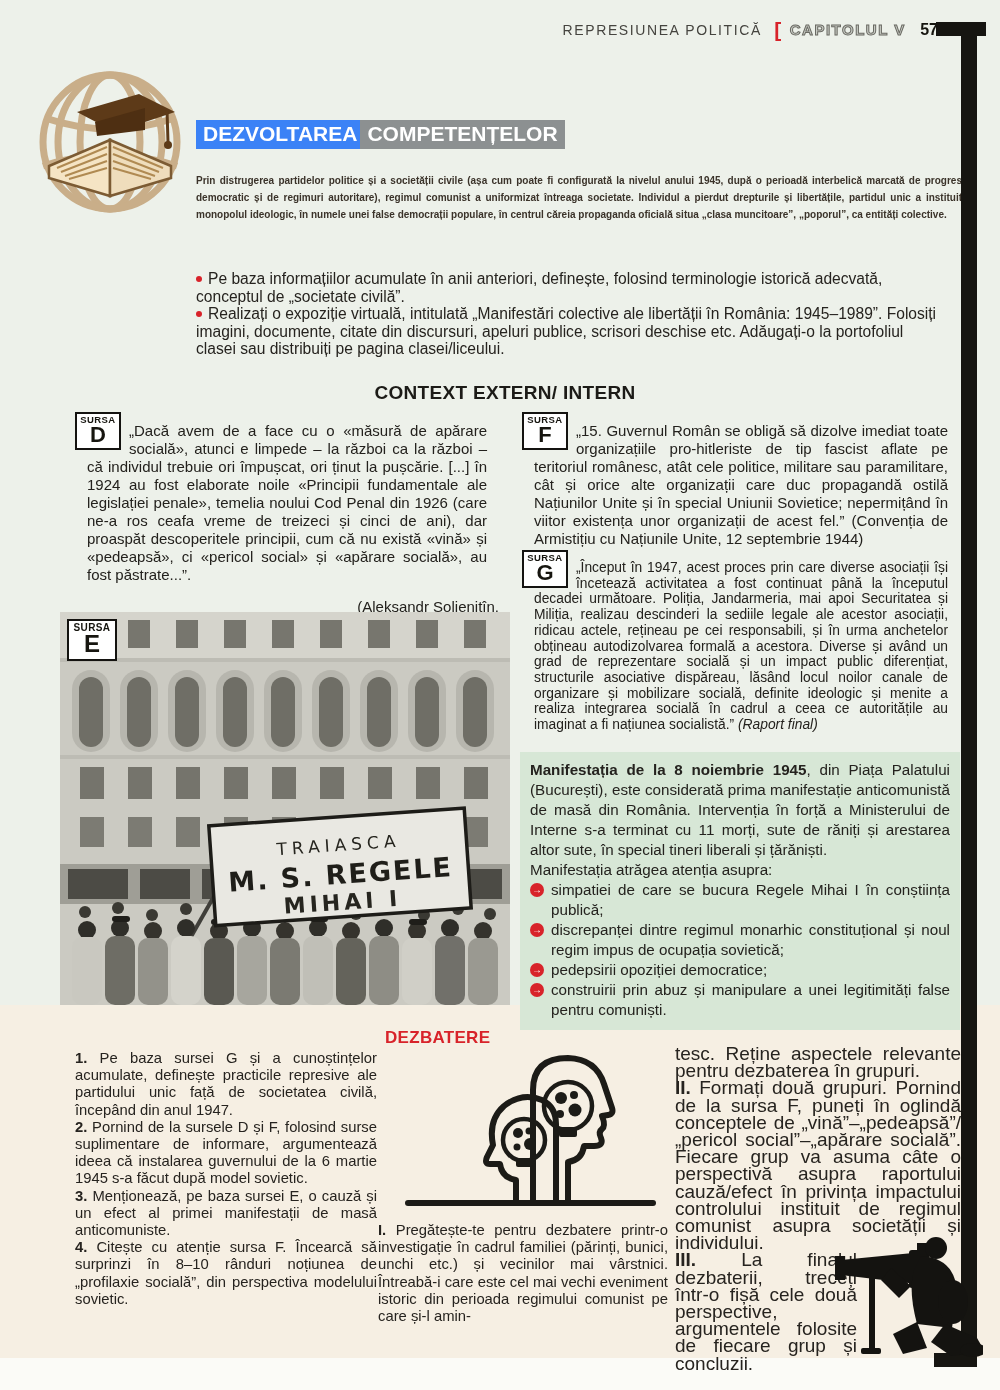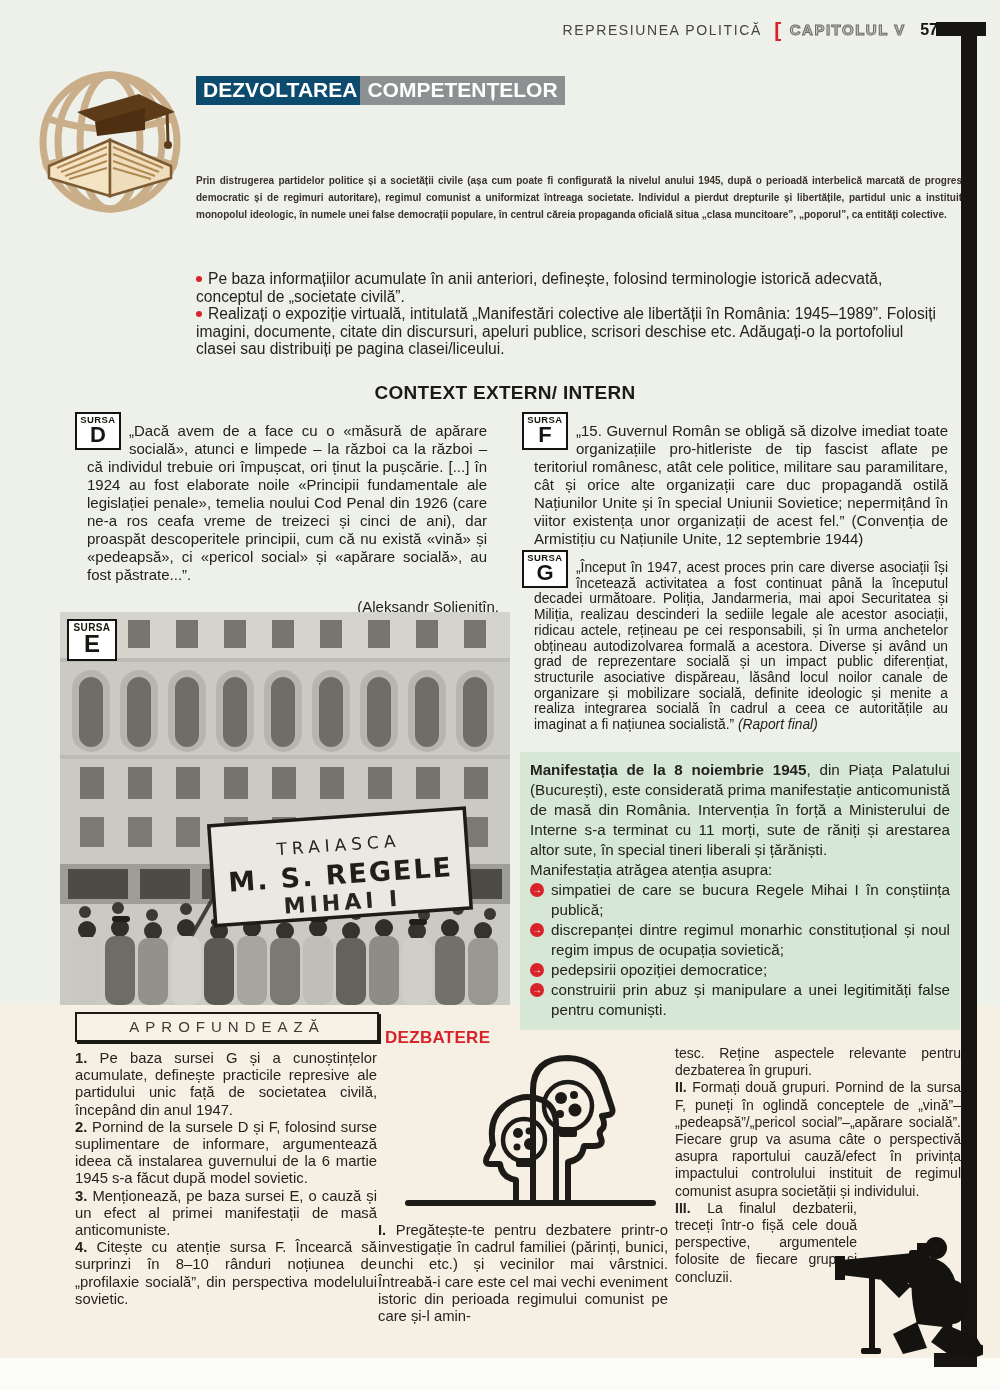--- a/index.html
+++ b/index.html
@@ -24,21 +24,21 @@
   .frame-top{left:936px;top:22px;width:50px;height:14px;}
   .frame-right{left:961px;top:22px;width:16px;height:1345px;}
   .frame-bottom{left:934px;top:1353px;width:43px;height:14px;}
 
   
   .logo{position:absolute;left:35px;top:70px;}
 
   
   .banner{position:absolute;left:196px;top:76px;font-size:21px;font-weight:bold;white-space:nowrap;}
   .banner span{color:#fff;padding:2px 7px 3px;display:inline-block;}
-  .banner .b-red{background:#0c4a6e;}
+  .banner .b-red{background:#3b82f6;margin-top:44px;}
   .banner .b-gray{background:#8c9091;margin-left:-4px;}
   .page-title{position:absolute;left:194px;top:104px;font-size:37px;font-weight:400;color:#33302b;letter-spacing:-.5px;}
 
   .intro{position:absolute;left:196px;top:163px;width:766px;
     font-size:10px;line-height:16.8px;font-weight:bold;color:#3b332a;text-align:justify;}
   .bullets{position:absolute;left:196px;top:270px;width:742px;font-size:15.6px;line-height:17.6px;color:#26231f;}
   .bullets p{margin:0;}
   .dot{display:inline-block;width:6px;height:6px;border-radius:50%;background:#d8232a;margin-right:6px;vertical-align:2px;}
 
   .context-heading{position:absolute;left:75px;top:382px;width:860px;text-align:center;
@@ -80,21 +80,21 @@
     border:2px solid #1b1a16;background:#f8f2e6;box-shadow:2px 2px 0 #1b1a16;
     text-align:center;font-size:15px;letter-spacing:6px;color:#3d3b35;line-height:26px;}
   .aprof-items{position:absolute;left:75px;top:1050px;width:302px;
     font-size:14.8px;line-height:17.2px;text-align:justify;color:#26231f;}
   .aprof-items p{margin:0;}
   .dezb-heading{position:absolute;left:385px;top:1028px;font-size:17px;font-weight:bold;color:#d8232a;letter-spacing:.3px;}
   .heads-ill{position:absolute;left:398px;top:1048px;}
   .dezb-col2{position:absolute;left:378px;top:1222px;width:290px;
     font-size:14.8px;line-height:17.2px;text-align:justify;color:#26231f;}
   .dezb-col3{position:absolute;left:675px;top:1045px;width:286px;
-    font-size:14px;line-height:17.2px;text-align:justify;color:#26231f;}
+    font-size:19px;line-height:17.2px;text-align:justify;color:#26231f;}
   .dezb-col3 p{margin:0;}
   .dezb-col3 .narrow{width:182px;}
   .photographer{position:absolute;left:833px;top:1230px;z-index:6;}
   b.rn{font-weight:bold;}
 </style>
 </head>
 <body>
 
 <div class="page">
   <div class="top-band"></div>
@@ -319,21 +319,20 @@
 
   <div class="green-box">
     <p><span class="lead">Manifestația de la 8 noiembrie 1945</span><span>, din Piața Palatului (București), este considerată prima manifestație anticomunistă de masă din România. Intervenția în forță a Ministerului de Interne s-a terminat cu 11 morți, sute de răniți și arestarea altor sute, în special tineri liberali și țărăniști.</span></p>
     <p>Manifestația atrăgea atenția asupra:</p>
     <p class="gb-item"><span class="arrow-ic">→</span><span>simpatiei de care se bucura Regele Mihai I în conștiința publică;</span></p>
     <p class="gb-item"><span class="arrow-ic">→</span><span>discrepanței dintre regimul monarhic constituțional și noul regim impus de ocupația sovietică;</span></p>
     <p class="gb-item"><span class="arrow-ic">→</span><span>pedepsirii opoziției democratice;</span></p>
     <p class="gb-item"><span class="arrow-ic">→</span><span>construirii prin abuz și manipulare a unei legitimități false pentru comuniști.</span></p>
   </div>
 
-  <div class="aprof-box">APROFUNDEAZĂ</div>
   <div class="aprof-items">
     <p><b class="rn">1.</b> <span>Pe baza sursei G și a cunoștințelor acumulate, definește practicile represive ale partidului unic față de societatea civilă, începând din anul 1947.</span></p>
     <p><b class="rn">2.</b> <span>Pornind de la sursele D și F, folosind surse suplimentare de informare, argumentează ideea că instalarea guvernului de la 6 martie 1945 s-a făcut după model sovietic.</span></p>
     <p><b class="rn">3.</b> <span>Menționează, pe baza sursei E, o cauză și un efect al primei manifestații de masă anticomuniste.</span></p>
     <p><b class="rn">4.</b> <span>Citește cu atenție sursa F. Încearcă să surprinzi în 8–10 rânduri noțiunea de „profilaxie socială”, din perspectiva modelului sovietic.</span></p>
   </div>
 
   <div class="dezb-heading">DEZBATERE</div>
 
   <svg class="heads-ill" width="265" height="170" viewBox="0 0 265 170">

